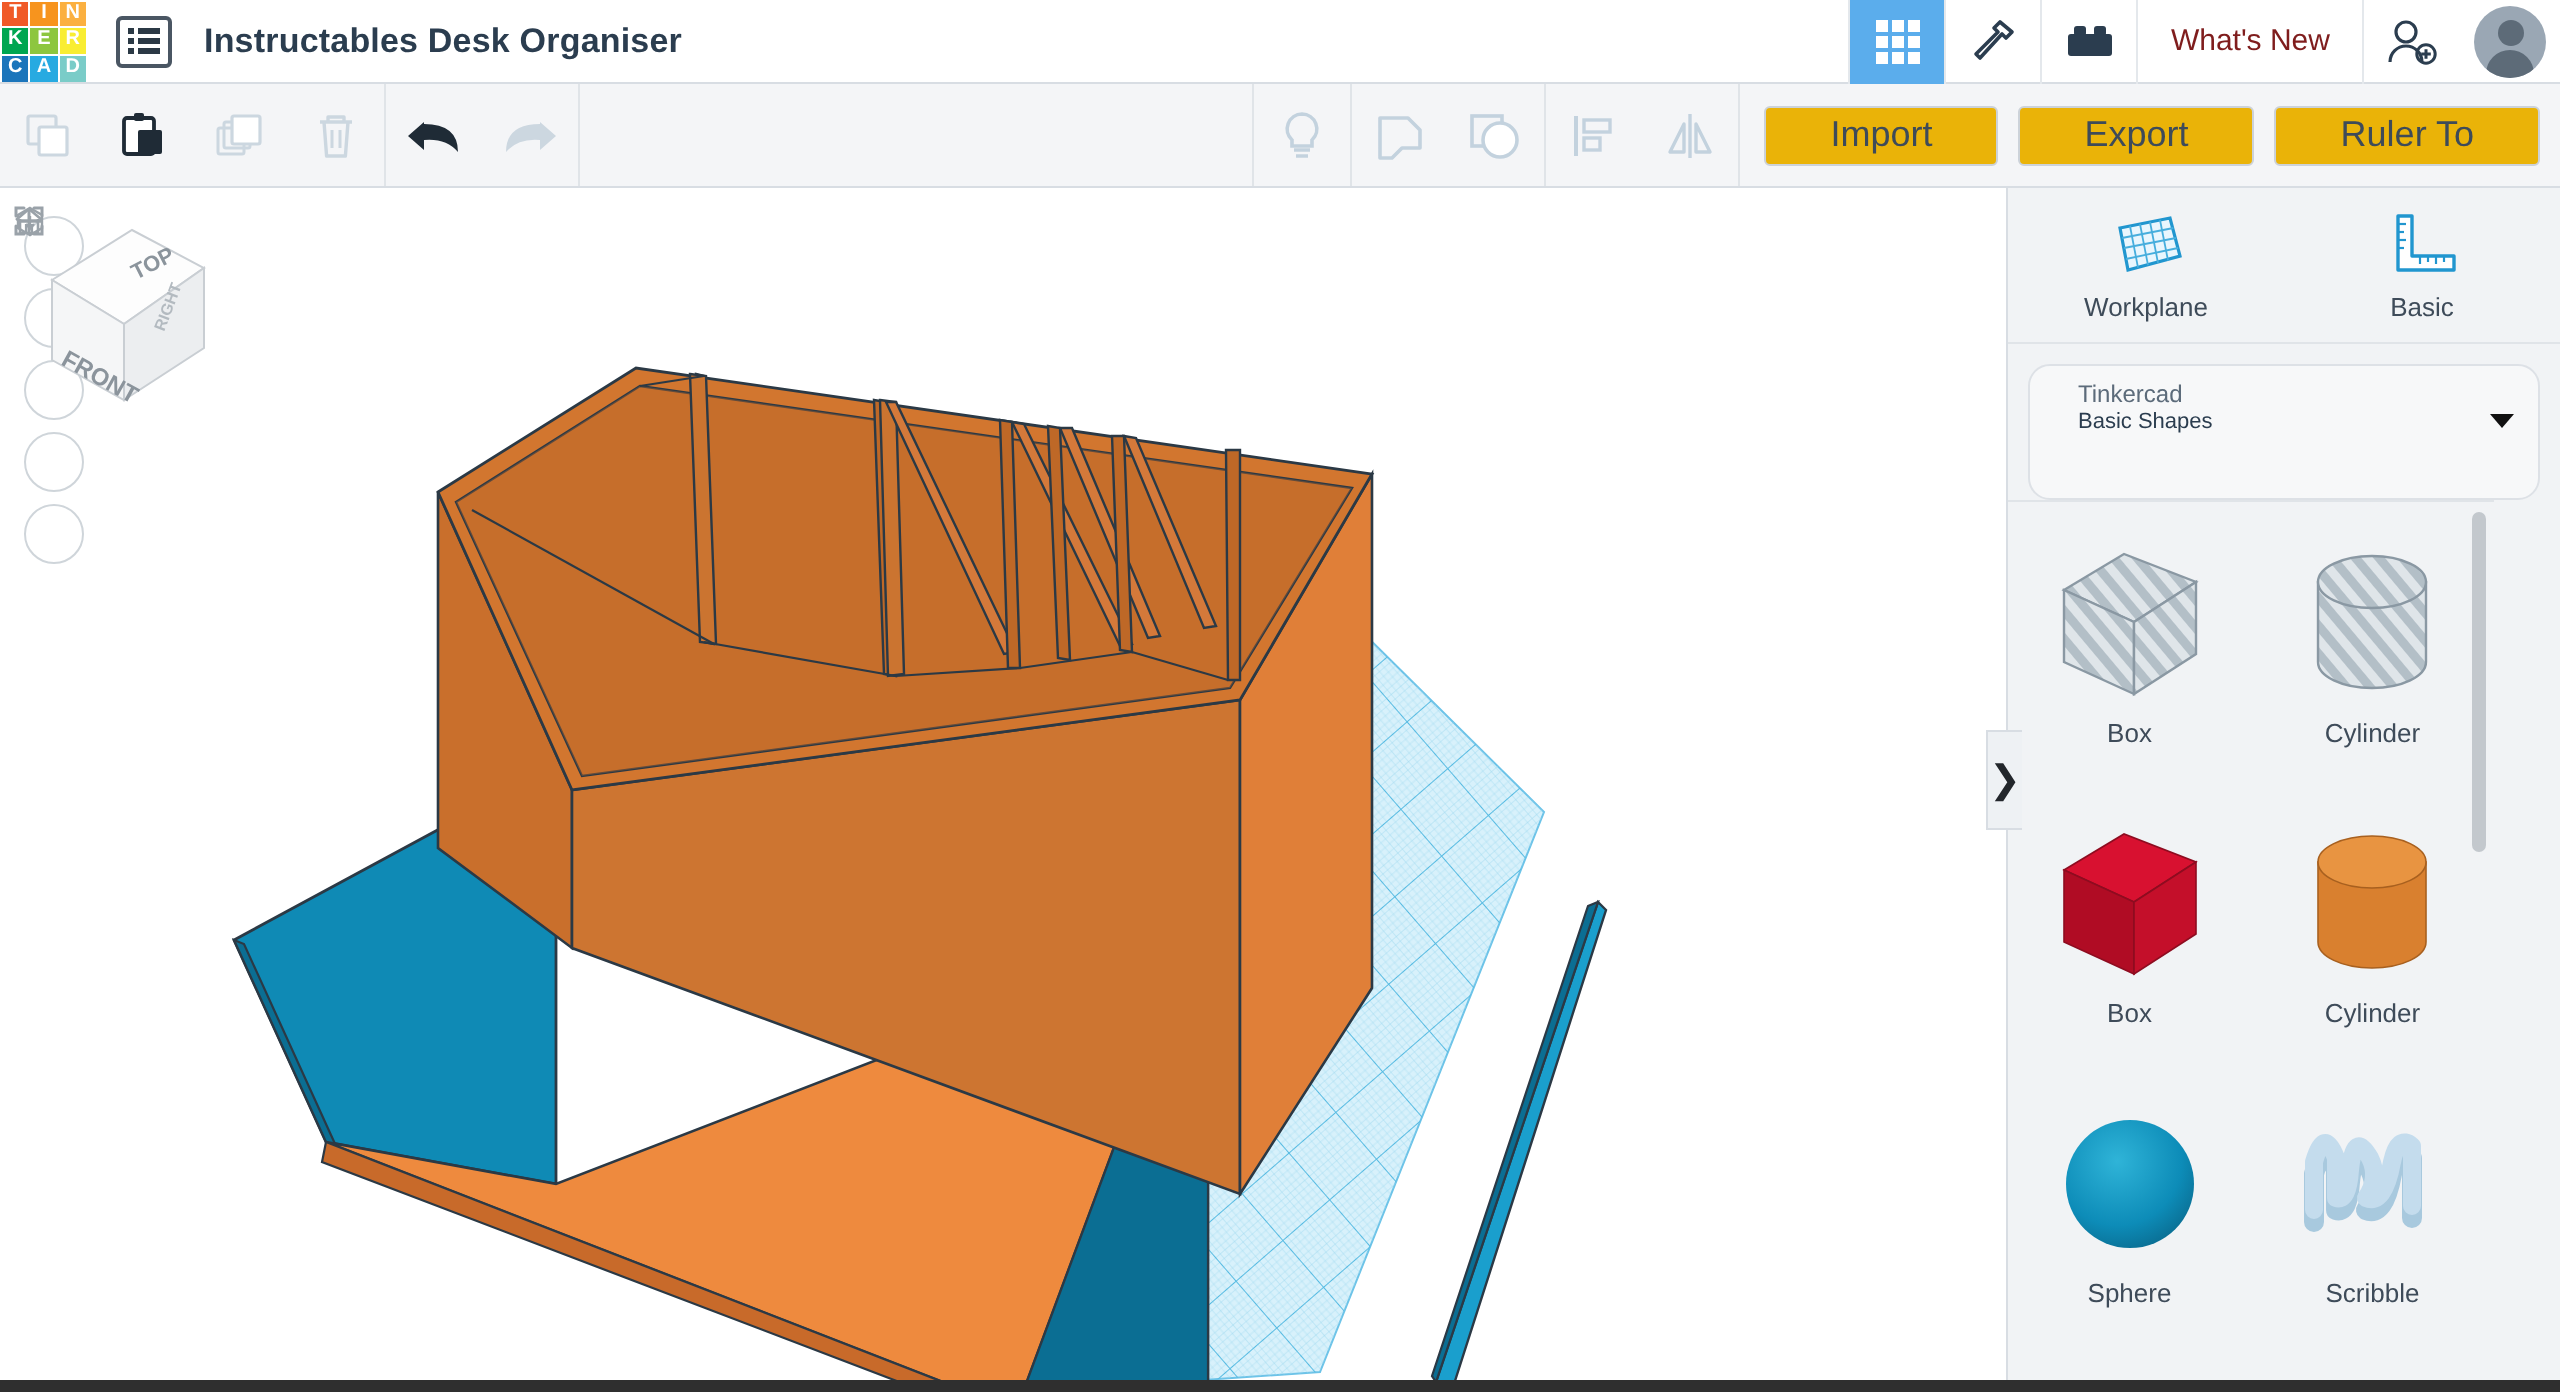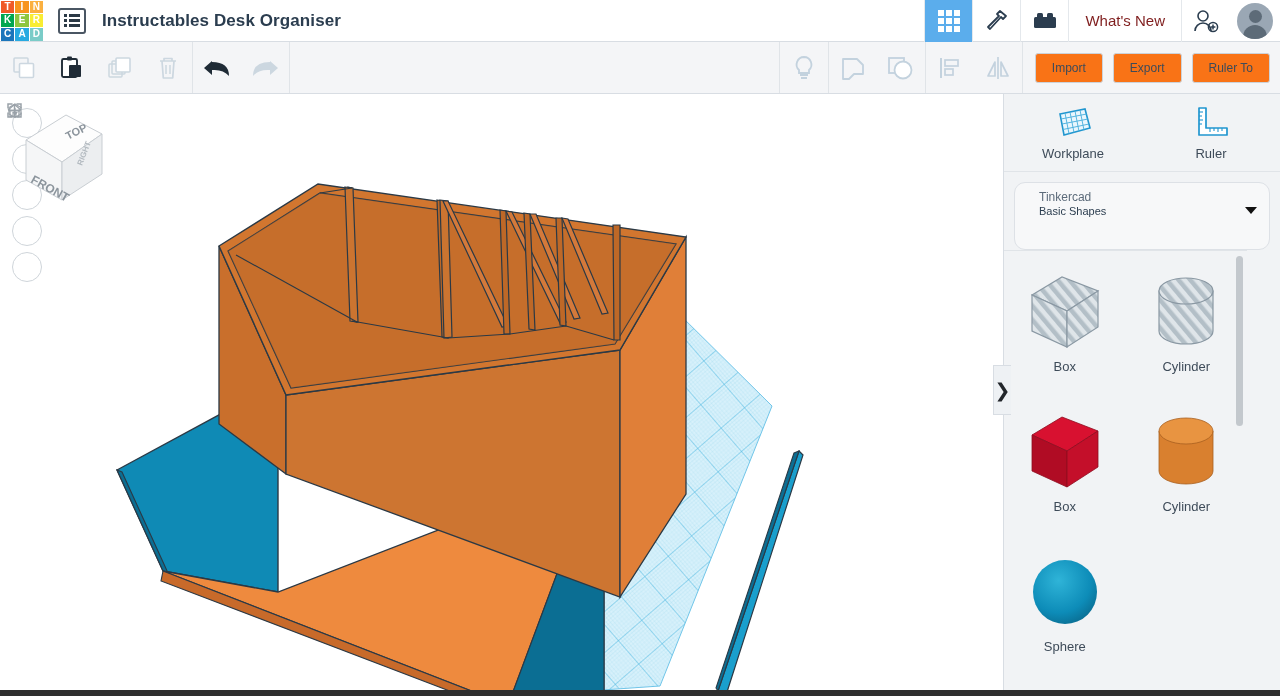--- a/index.html
+++ b/index.html
@@ -50,22 +50,22 @@
     border-radius:12px 12px 0 0; background:#5d6b78; left:6px; top:22px; }
 
   
   .toolbar { position:absolute; left:0; top:42px; width:1280px; height:52px;
     background:#f4f5f7; border-bottom:1px solid #d8dde3; display:flex;
     align-items:center; }
   .tool { width:48px; height:51px; display:flex; align-items:center;
     justify-content:center; }
   .divider-v { width:1px; height:51px; background:#e0e4e8; }
   .spacer { flex:1 1 auto; }
-  .btn { height:30px; padding:0 16px; border:1px solid #ccd2d9; background:#f97316;
-    border-radius:3px; font-size:12px; color:#3e4b59; margin-right:10px;
+  .btn { height:30px; padding:0 32px; border:1px solid #ccd2d9; background:#eab308;
+    border-radius:3px; font-size:18px; color:#3e4b59; margin-right:10px;
     display:flex; align-items:center; justify-content:center; cursor:pointer; }
 
   
   .canvas { position:absolute; left:0; top:94px; width:1003px; height:602px;
     background:#ffffff; overflow:hidden; }
   .canvas svg { position:absolute; left:0; top:0; }
 
   
   .navcol { position:absolute; left:6px; top:8px; width:110px; }
   .navbtn { width:30px; height:30px; border-radius:50%; border:1px solid #cfd5da;
@@ -408,21 +408,21 @@
             <path d="M9,8 h4"></path>
               <path d="M9,12 h3"></path>
               <path d="M9,16 h4"></path>
               <path d="M9,20 h3"></path>
             <path d="M20,24 v4"></path>
               <path d="M24,24 v3"></path>
               <path d="M28,24 v4"></path>
               <path d="M32,24 v3"></path>
           </g>
         </svg>
-        <span class="lbl">Ruler</span>
+        <span class="lbl">Basic</span>
       </div>
     </div>
 
     <div class="dropdown">
       <div class="dd-sup">Tinkercad</div>
       <div class="dd-main">Basic Shapes</div>
       <div class="dd-caret"></div>
     </div>
 
     <div class="shapes">
@@ -475,20 +475,27 @@
                 <stop offset="0%" stop-color="#2fb4d8"></stop>
                 <stop offset="70%" stop-color="#0d8cb8"></stop>
                 <stop offset="100%" stop-color="#0a6f94"></stop>
               </radialGradient>
             </defs>
             <circle cx="43" cy="43" r="32" fill="url(#sg)"></circle>
           </svg>
           <span class="cap">Sphere</span>
         </div>
 
+        <div class="shapecell">
+          <svg width="86" height="86" viewBox="0 0 86 86">
+            <path d="M14,62 L14,38 q5,-18 11,-2 l0,20 q6,2 7,-14 q2,-20 10,-6 q5,10 -2,20 q9,4 13,-18 q3,-14 10,-8 l0,30" fill="none" stroke="#a8c9de" stroke-width="10" stroke-linecap="round" stroke-linejoin="round"></path>
+            <path d="M14,56 L14,32 q5,-18 11,-2 l0,20 q6,2 7,-14 q2,-20 10,-6 q5,10 -2,20 q9,4 13,-18 q3,-14 10,-8 l0,30" fill="none" stroke="#c4dced" stroke-width="9" stroke-linecap="round" stroke-linejoin="round"></path>
+          </svg>
+          <span class="cap">Scribble</span>
+        </div>
 
       </div>
       <div class="scrollbar"></div>
     </div>
   </div>
 
   <div class="bottombar"></div>
 </div>
 
 </body></html>

